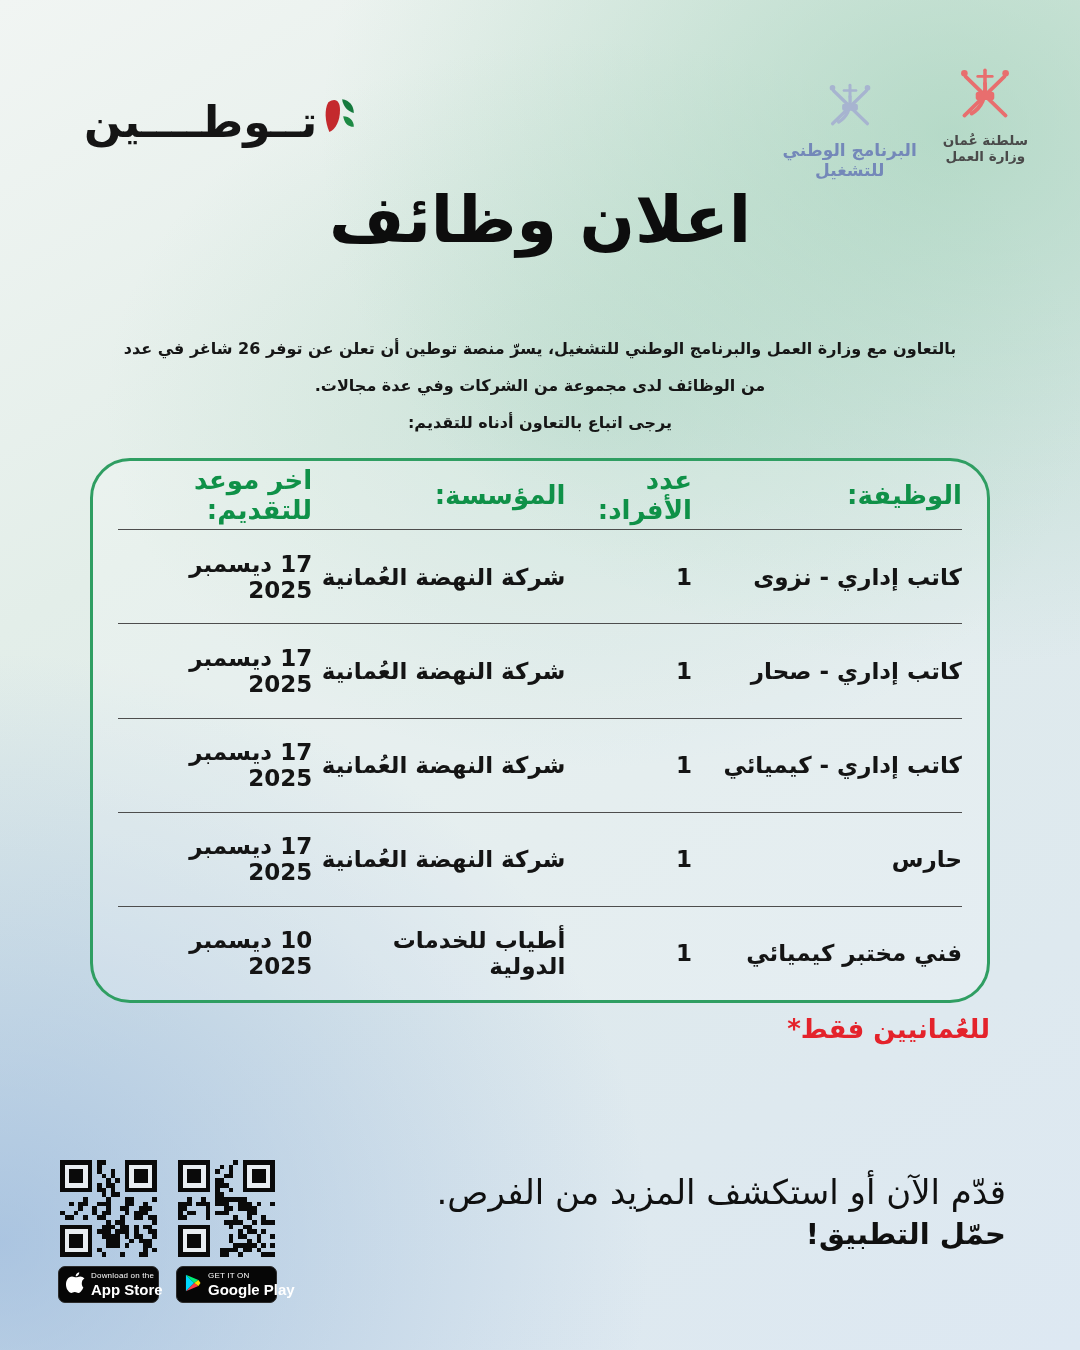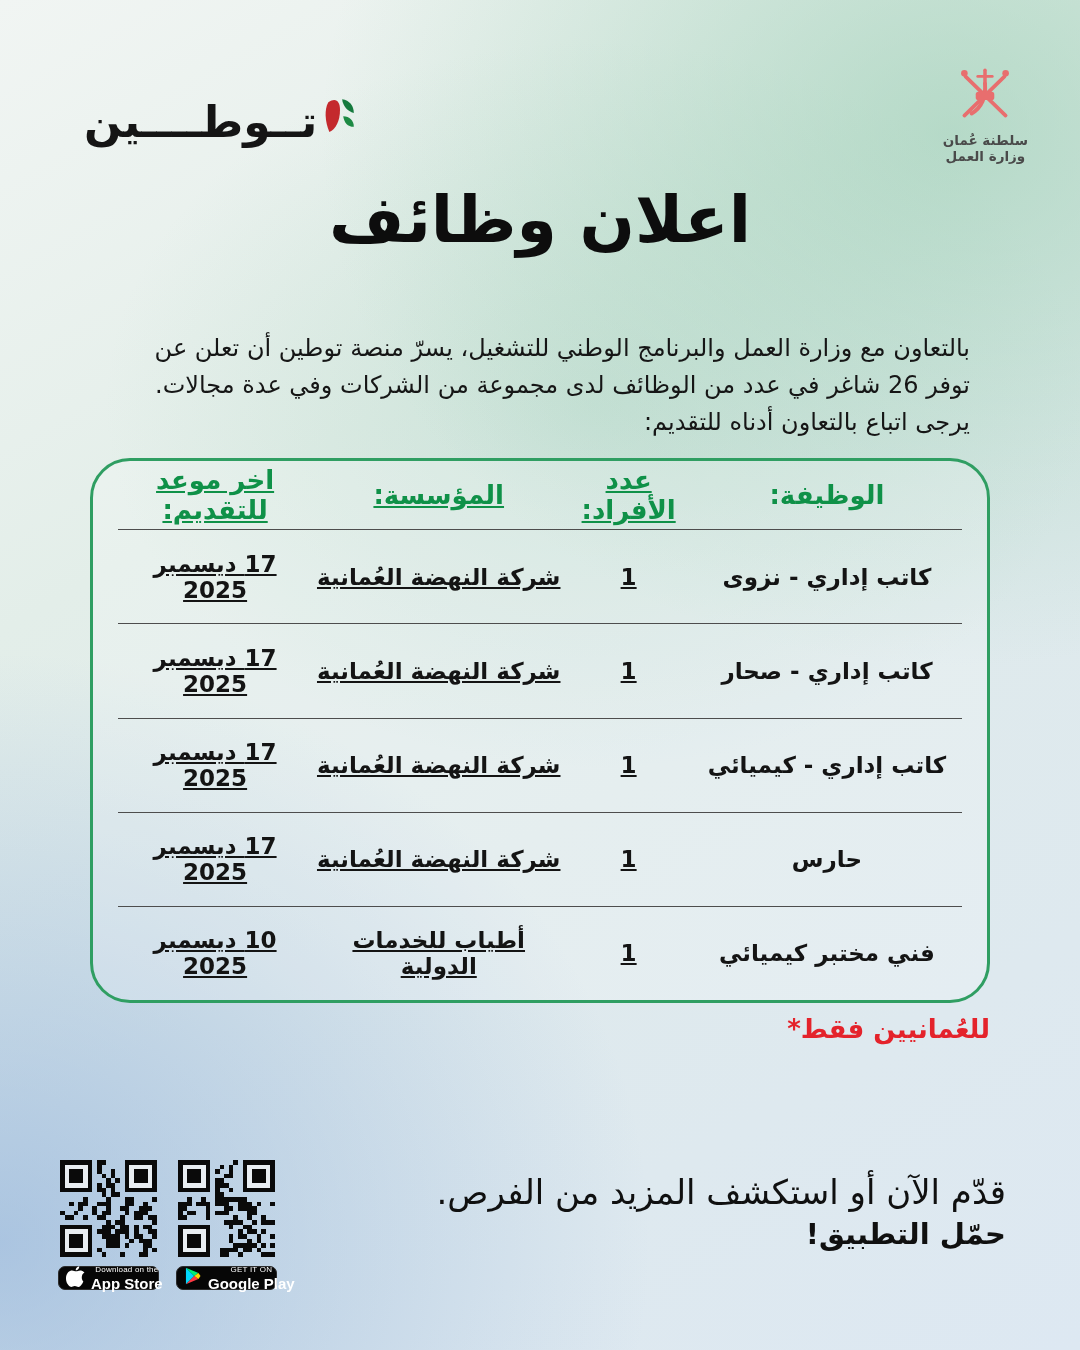--- a/index.html
+++ b/index.html
@@ -23,48 +23,48 @@
   .gov-logos{right:52px;top:64px;display:flex;gap:26px;align-items:flex-start;}
   .gov-block{display:flex;flex-direction:column;align-items:center;}
   .emblem{display:block;}
   .emblem.blue{color:#a7b4d0;margin-top:16px;}
   .emblem.red{color:#e86e6e;}
   .nep-text{margin-top:4px;text-align:center;font-size:17px;line-height:20px;font-weight:bold;color:#7488b9;direction:rtl;}
   .ministry-text{margin-top:2px;text-align:center;font-size:13.5px;line-height:16px;font-weight:bold;color:#4a4a4a;direction:rtl;}
 
   
   .page-title{top:182px;left:0;width:100%;text-align:center;font-size:65px;font-weight:bold;color:#0d0d0d;direction:rtl;}
-  .intro{top:330px;left:110px;width:860px;text-align:right;direction:rtl;font-size:24px;font-weight:normal;color:#161616;line-height:37px;}
+  .intro{top:330px;left:110px;width:860px;text-align:center;direction:rtl;font-size:16px;font-weight:bold;color:#161616;line-height:37px;}
   .intro p{margin:0;}
 
   
   .card{
     left:90px;top:458px;width:900px;height:545px;box-sizing:border-box;
     border:3px solid #2f9e62;border-radius:40px;
     background:rgba(255,255,255,.20);
     padding:0 25px;direction:rtl;
     display:flex;flex-direction:column;
   }
   .t-row{display:grid;grid-template-columns:32% 15% 30% 23%;align-items:center;height:94px;border-bottom:1px solid #4d4d4d;}
   .t-row:last-child{border-bottom:none;}
   .t-head{height:69px;border-bottom:1px solid #4d4d4d;display:grid;grid-template-columns:32% 15% 30% 23%;align-items:center;}
   .th{color:#0f9148;font-size:26px;font-weight:bold;}
   .td{color:#141414;font-size:23px;font-weight:bold;}
-  .c-job{text-align:center;}
-  .c-count,.c-org,.c-date{text-align:center;text-decoration:underline;}
+  .c-job{text-align:right;}
+  .c-count,.c-org,.c-date{text-align:right;}
 
   .note{top:1014px;right:90px;font-size:26px;font-weight:bold;color:#e4232b;direction:rtl;}
 
   
   .stores{left:58px;top:1160px;display:flex;gap:17px;}
   .store-col{display:flex;flex-direction:column;align-items:center;width:101px;}
   .qr{width:97px;height:97px;}
-  .badge{margin-top:9px;width:101px;height:24px;background:#060606;border:1px solid #2c2c2c;border-radius:7px;
+  .badge{margin-top:9px;width:101px;height:37px;background:#060606;border:1px solid #2c2c2c;border-radius:7px;
     display:flex;align-items:center;padding:0 7px;gap:6px;box-sizing:border-box;color:#fff;
-    font-family:"Liberation Sans",sans-serif;text-align:center;}
+    font-family:"Liberation Sans",sans-serif;}
   .badge-txt{display:flex;flex-direction:column;line-height:1;}
   .b-top{font-size:8px;letter-spacing:.2px;}
   .b-bottom{font-size:15px;font-weight:bold;margin-top:2px;white-space:nowrap;}
   .badge.gp .b-bottom{font-weight:bold;}
 
   .cta{right:74px;top:1172px;text-align:right;direction:rtl;color:#101010;}
   .cta-l1{font-size:34px;font-weight:normal;line-height:40px;margin-left:12px;}
   .cta-l2{font-size:29px;font-weight:bold;line-height:44px;}
 </style>
 </head>
@@ -92,20 +92,29 @@
       <svg width="34" height="44" viewBox="0 0 32 40">
         <path d="M5 9 C12 4 16 8 16 16 C16 27 12 34 6 37 C2 28 1 16 5 9 Z" fill="#c4292d"></path>
         <path d="M18 6 C25 7 29 12 29 19 C23 17 19 13 18 6 Z" fill="#157a3e"></path>
         <path d="M19 22 C25 22 29 26 29 32 C23 32 20 28 19 22 Z" fill="#1d8a44"></path>
       </svg>
     </span>
     <span class="tawteen-word">تــوطــــين</span>
   </div>
 
   <div class="abs gov-logos">
+    <div class="gov-block">
+      <svg class="emblem blue" width="56" height="56">
+          <use href="#emblem"></use>
+        </svg>
+      <div class="nep-text">
+        <div>البرنامج الوطني</div>
+        <div>للتشغيل</div>
+      </div>
+    </div>
     <div class="gov-block">
       <svg class="emblem red" width="66" height="66">
           <use href="#emblem"></use>
         </svg>
       <div class="ministry-text">
         <div>سلطنة عُمان</div>
         <div>وزارة العمل</div>
       </div>
     </div>
   </div>

